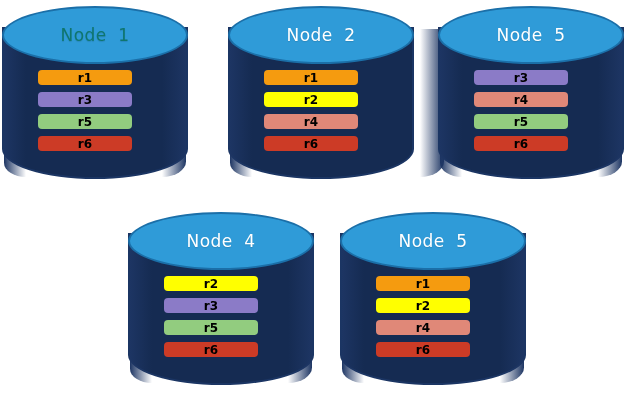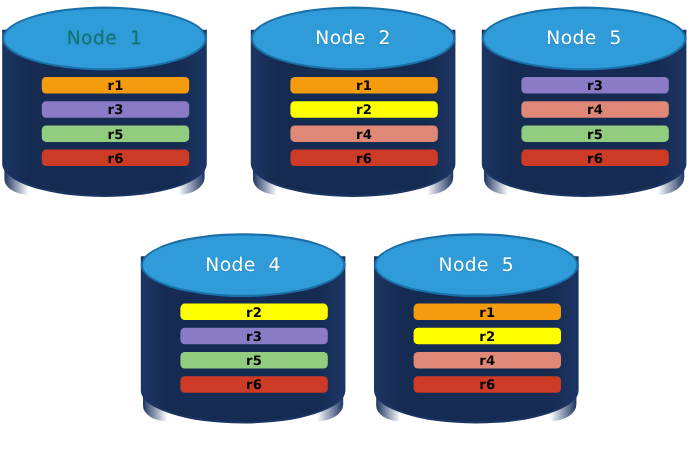--- a/index.html
+++ b/index.html
@@ -95,21 +95,21 @@
   
   .bars {
     position: absolute;
     left: 36px;
     top: 64px;
     width: 114px;
   }
 
   .bar {
     position: relative;
-    width: 134px;
+    width: 94px;
     height: 15px;
     border-radius: 4px;
     margin-bottom: 7px;
     display: flex;
     align-items: center;
     justify-content: center;
     box-sizing: border-box;
   }
   .bar:last-child { margin-bottom: 0; }
 
@@ -139,21 +139,21 @@
           <span class="bar-label" style="color: rgb(0, 0, 0);">r3</span>
         </div>
         <div class="bar" style="background: rgb(146, 204, 127);">
           <span class="bar-label" style="color: rgb(0, 0, 0);">r5</span>
         </div>
         <div class="bar" style="background: rgb(204, 59, 38);">
           <span class="bar-label" style="color: rgb(0, 0, 0);">r6</span>
         </div>
       </div>
     </div>
-    <div class="node" style="left: 228px; top: 6px;">
+    <div class="node" style="left: 228px; top: 6px; padding-left: 32px;">
       <div class="cyl-body" style="background: rgb(21, 43, 82); border-color: rgb(27, 53, 99);"></div>
       <div class="cyl-shade-l"></div>
       <div class="cyl-shade-r"></div>
       <div class="cyl-top" style="background: rgb(47, 155, 216);"></div>
       <div class="node-title" style="color: rgb(255, 255, 255);">Node  2</div>
       <div class="bars">
         <div class="bar" style="background: rgb(245, 155, 15);">
           <span class="bar-label" style="color: rgb(0, 0, 0);">r1</span>
         </div>
         <div class="bar" style="background: rgb(255, 255, 0);">

